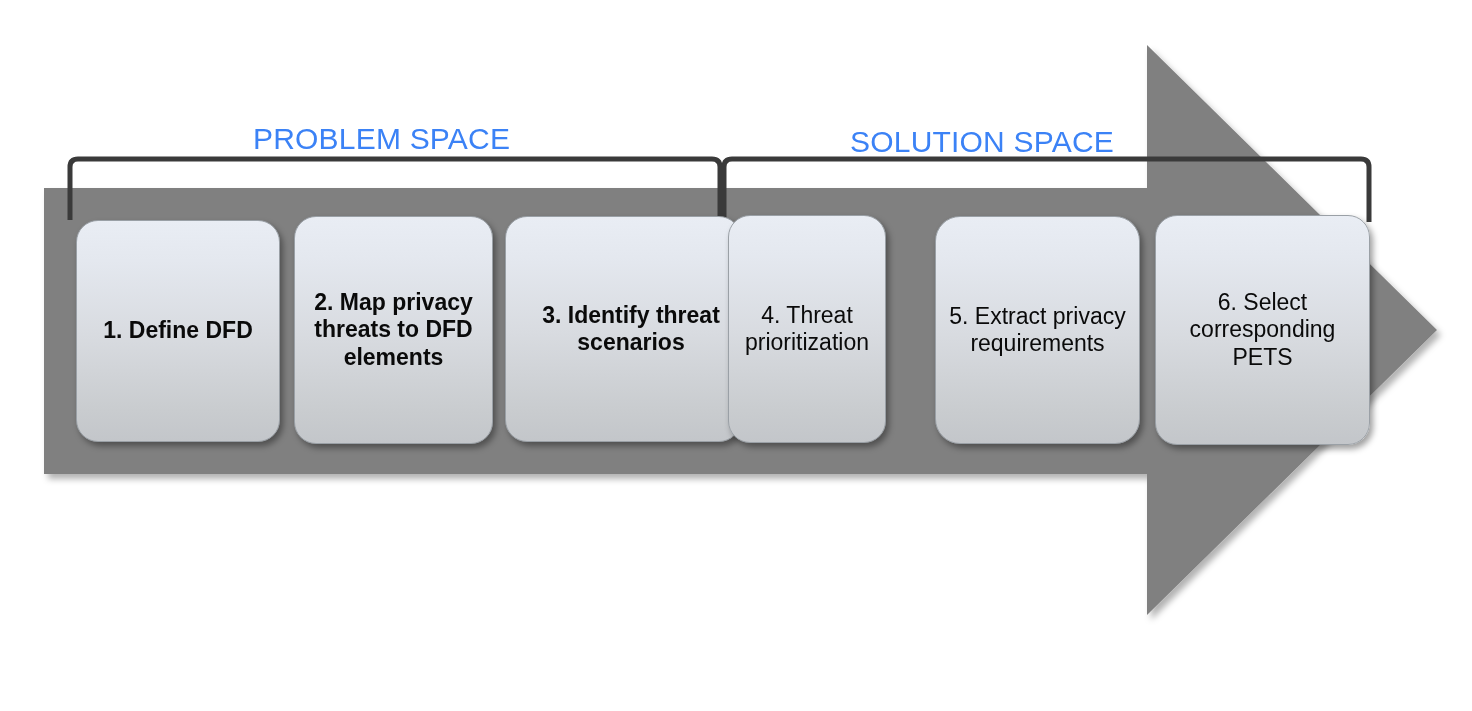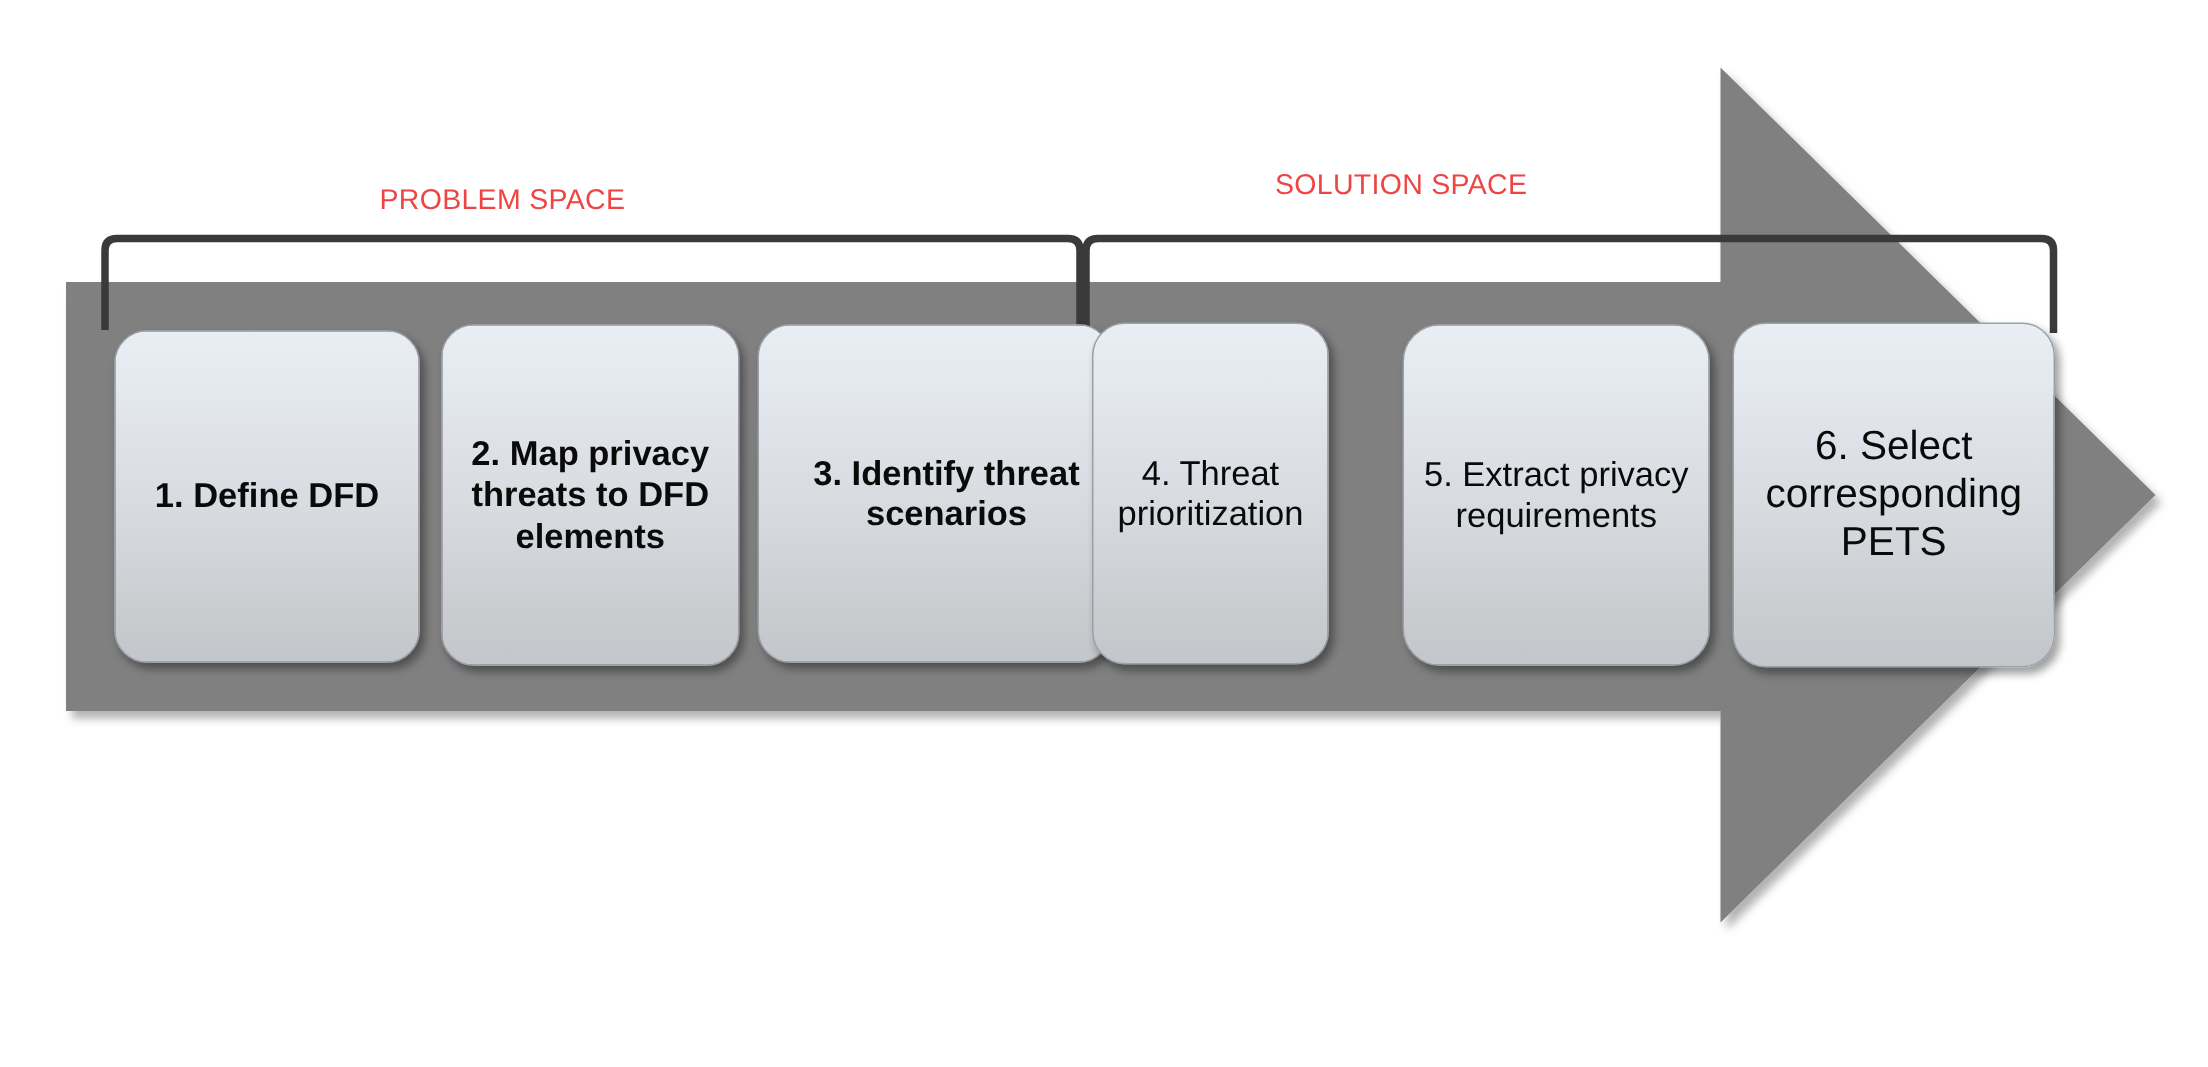--- a/index.html
+++ b/index.html
@@ -33,29 +33,29 @@
     left: 0;
     top: 0;
     width: 1472px;
     height: 711px;
     pointer-events: none;
   }
 
   
   .section-label {
     position: absolute;
-    color: #ef4444;
-    font-size: 19px;
+    color: #3b82f6;
+    font-size: 30px;
     font-weight: 400;
     letter-spacing: 0.2px;
     white-space: nowrap;
     line-height: 1;
   }
   #label-problem { left: 253px; top: 124px; }
-  #label-solution { left: 850px; top: 114px; text-align: center; }
+  #label-solution { left: 850px; top: 127px; text-align: center; }
 
   
   .step-box {
     position: absolute;
     box-sizing: border-box;
     border-radius: 22px;
     background: linear-gradient(to bottom, #e9edf4 0%, #e4e8ef 18%, #d8dbe0 52%, #c9cccf 86%, #c3c6ca 100%);
     border: 1px solid #9aa0a6;
     box-shadow: 3px 4px 6px rgba(0,0,0,0.38);
     display: flex;
@@ -77,21 +77,21 @@
   #box-3 { left: 505px;  top: 216px; width: 236px; height: 226px; padding-left: 24px; }
   #box-4 { left: 728px;  top: 215px; width: 158px; height: 228px; }
   #box-5 { left: 935px;  top: 216px; width: 205px; height: 228px; border-radius: 25px; }
   #box-6 { left: 1155px; top: 215px; width: 215px; height: 230px; }
 
   #box-1 .step-text { font-size: 23px; }
   #box-2 .step-text { font-size: 23px; }
   #box-3 .step-text { font-size: 23px; }
   #box-4 .step-text { font-size: 23px; }
   #box-5 .step-text { font-size: 23px; }
-  #box-6 .step-text { font-size: 27px; }
+  #box-6 .step-text { font-size: 23px; }
 </style>
 </head>
 <body>
 
 <div id="stage">
 
   <svg id="arrow-svg" viewBox="0 0 1472 711" xmlns="http://www.w3.org/2000/svg">
     <defs>
       <filter id="arrowShadow" x="-10%" y="-10%" width="130%" height="130%">
         <feDropShadow dx="4" dy="5" stdDeviation="3" flood-color="#000000" flood-opacity="0.30"></feDropShadow>

